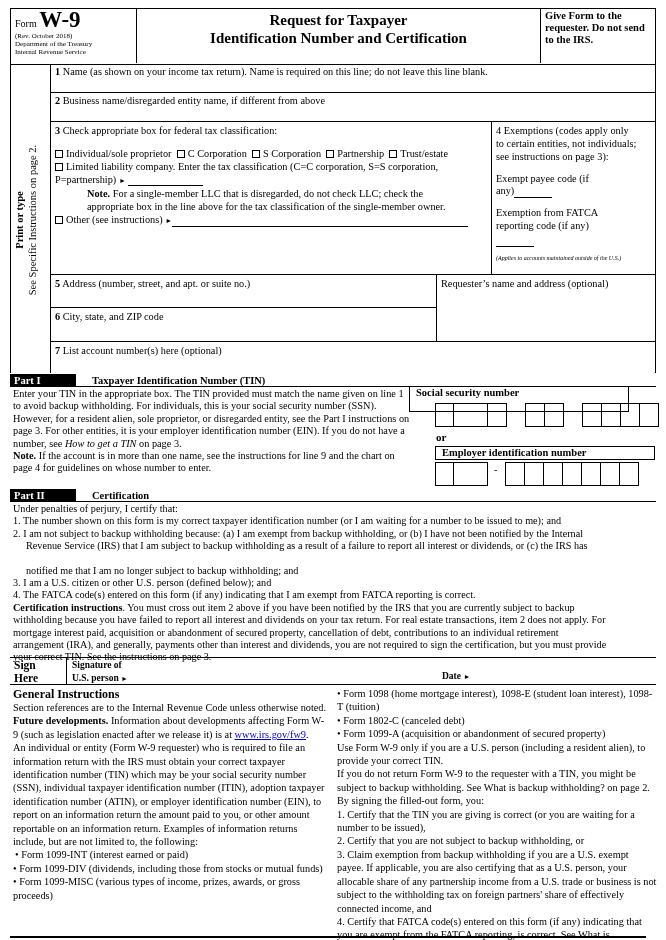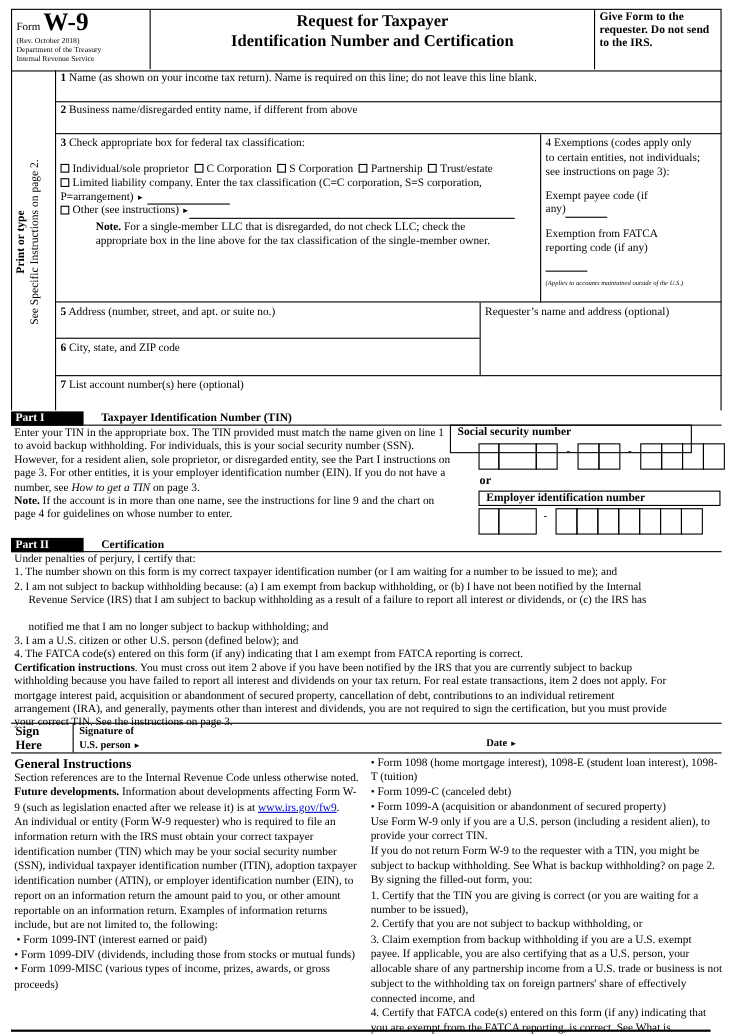--- a/index.html
+++ b/index.html
@@ -57,26 +57,26 @@
 <div class="abs" style="left:51px;top:122px;width:440px;height:153px;border-bottom:1px solid #000;padding:3px 4px;">
   <div><span class="bold">3</span> <span>Check appropriate box for federal tax classification:</span></div>
   <div style="margin-top:10px;white-space:nowrap;">
     <span><span class="cb"></span><span>Individual/sole proprietor</span></span>&nbsp;
     <span><span class="cb"></span><span>C Corporation</span></span>&nbsp;
     <span><span class="cb"></span><span>S Corporation</span></span>&nbsp;
     <span><span class="cb"></span><span>Partnership</span></span>&nbsp;
     <span><span class="cb"></span><span>Trust/estate</span></span>
   </div>
   <div style="white-space:nowrap;"><span class="cb"></span><span>Limited liability company. Enter the tax classification (C=C corporation, S=S corporation,</span></div>
-  <div><span>P=arrangement)</span> <span class="arrow">►</span> <span class="uline" style="width:75px;height:11px;"></span></div>
-  <div style="white-space:nowrap;"><span class="cb"></span><span>Other (see instructions)</span> <span class="arrow">►</span><span class="uline" style="width:296px;height:11px;"></span></div>
+  <div><span>P=partnership)</span> <span class="arrow">►</span> <span class="uline" style="width:75px;height:11px;"></span></div>
   <div style="padding-left:32px;margin-top:2px;">
     <div><span class="bold">Note.</span> <span>For a single-member LLC that is disregarded, do not check LLC; check the</span></div>
     <div>appropriate box in the line above for the tax classification of the single-member owner.</div>
   </div>
+  <div style="white-space:nowrap;"><span class="cb"></span><span>Other (see instructions)</span> <span class="arrow">►</span><span class="uline" style="width:296px;height:11px;"></span></div>
 </div>
 
 <div class="abs" style="left:491px;top:122px;width:165px;height:153px;border-left:1px solid #000;border-right:1.5px solid #000;border-bottom:1px solid #000;padding:3px 4px;">
   <div>
     <div>4 Exemptions (codes apply only</div>
     <div>to certain entities, not individuals;</div>
     <div>see instructions on page 3):</div>
   </div>
   <div style="margin-top:9px;">
     <div>Exempt payee code (if</div>
@@ -190,21 +190,21 @@
   <p>Section references are to the Internal Revenue Code unless otherwise noted.</p>
   <p><span class="bold">Future developments.</span><span> Information about developments affecting Form W-9 (such as legislation enacted after we release it) is at </span><a style="color:#0000cc;text-decoration:underline;">www.irs.gov/fw9</a><span>.</span></p>
   <p>An individual or entity (Form W-9 requester) who is required to file an information return with the IRS must obtain your correct taxpayer identification number (TIN) which may be your social security number (SSN), individual taxpayer identification number (ITIN), adoption taxpayer identification number (ATIN), or employer identification number (EIN), to report on an information return the amount paid to you, or other amount reportable on an information return. Examples of information returns include, but are not limited to, the following:</p>
   <p style="padding-left:2px;">• Form 1099-INT (interest earned or paid)</p>
   <p>• Form 1099-DIV (dividends, including those from stocks or mutual funds)</p>
   <p>• Form 1099-MISC (various types of income, prizes, awards, or gross proceeds)</p>
 </div>
 
 <div class="col gi" style="left:337px;top:687px;width:320px;">
   <p>• Form 1098 (home mortgage interest), 1098-E (student loan interest), 1098-T (tuition)</p>
-  <p>• Form 1099-C (canceled debt)</p>
+  <p>• Form 1802-C (canceled debt)</p>
   <p>• Form 1099-A (acquisition or abandonment of secured property)</p>
   <p>Use Form W-9 only if you are a U.S. person (including a resident alien), to provide your correct TIN.</p>
   <p>If you do not return Form W-9 to the requester with a TIN, you might be subject to backup withholding. See What is backup withholding? on page 2.</p>
   <p>By signing the filled-out form, you:</p>
   <p>1. Certify that the TIN you are giving is correct (or you are waiting for a number to be issued),</p>
   <p>2. Certify that you are not subject to backup withholding, or</p>
   <p>3. Claim exemption from backup withholding if you are a U.S. exempt payee. If applicable, you are also certifying that as a U.S. person, your allocable share of any partnership income from a U.S. trade or business is not subject to the withholding tax on foreign partners' share of effectively connected income, and</p>
   <p>4. Certify that FATCA code(s) entered on this form (if any) indicating that you are exempt from the FATCA reporting, is correct. See What is</p>
 </div>
 

